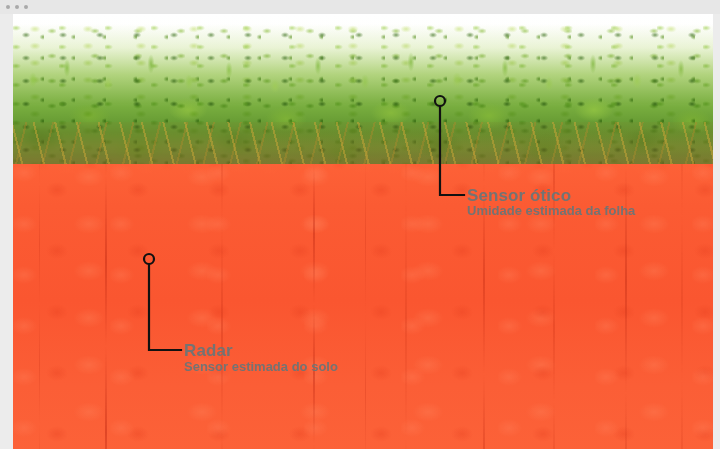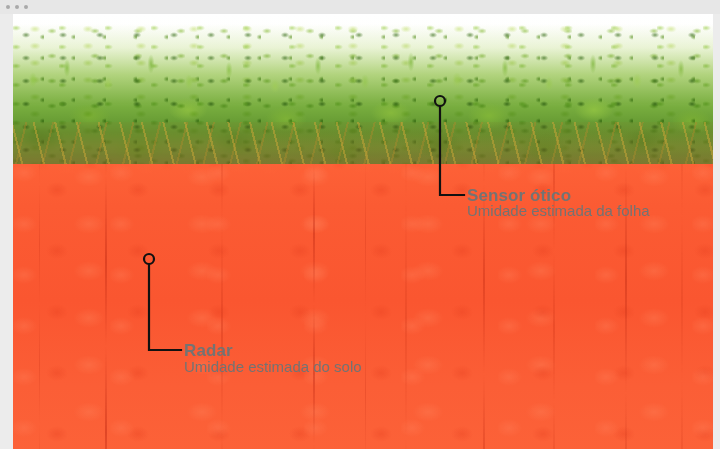--- a/index.html
+++ b/index.html
@@ -265,22 +265,22 @@
     color: #737373;
     white-space: nowrap;
   }
   .anno-title {
     font-size: 17px;
     font-weight: 700;
     letter-spacing: .1px;
     line-height: 18px;
   }
   .anno-sub {
-    font-size: 15px;
-    font-weight: 400;
+    font-size: 13px;
+    font-weight: 700;
     line-height: 14px;
     text-align: center;
   }
 
   
   #anno-sensor-otico { left: 0; top: 0; width: 700px; height: 435px; }
   #anno-sensor-otico .anno-title { left: 454px; top: 173px; }
   #anno-sensor-otico .anno-sub   { left: 454px; top: 190px; }
 
   
@@ -332,17 +332,17 @@
       <div class="anno-text anno-title">Sensor ótico</div>
       <div class="anno-text anno-sub">Umidade estimada da folha</div>
     </div>
 
     <div class="annotation" id="anno-radar">
       <svg class="leader-svg" width="700" height="435">
         <circle cx="120" cy="245" r="5" fill="none" stroke="#111111" stroke-width="2.2"></circle>
         <path d="M120 250 L120 336 L152 336" fill="none" stroke="#111111" stroke-width="2.2" stroke-linecap="square" stroke-linejoin="miter"></path>
       </svg>
       <div class="anno-text anno-title">Radar</div>
-      <div class="anno-text anno-sub">Umidade estimada do solo</div>
+      <div class="anno-text anno-sub">Sensor estimada do solo</div>
     </div>
 
   </div>
 </div>
 
 </body></html>

